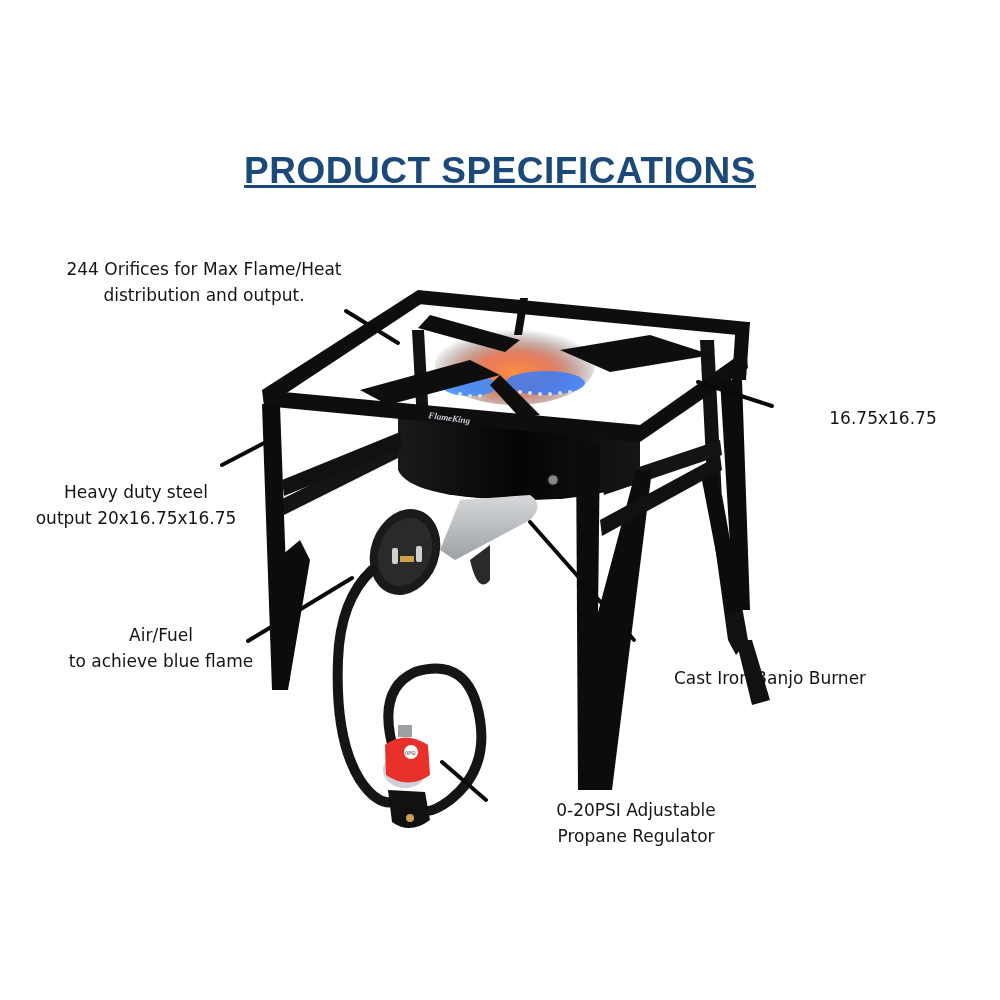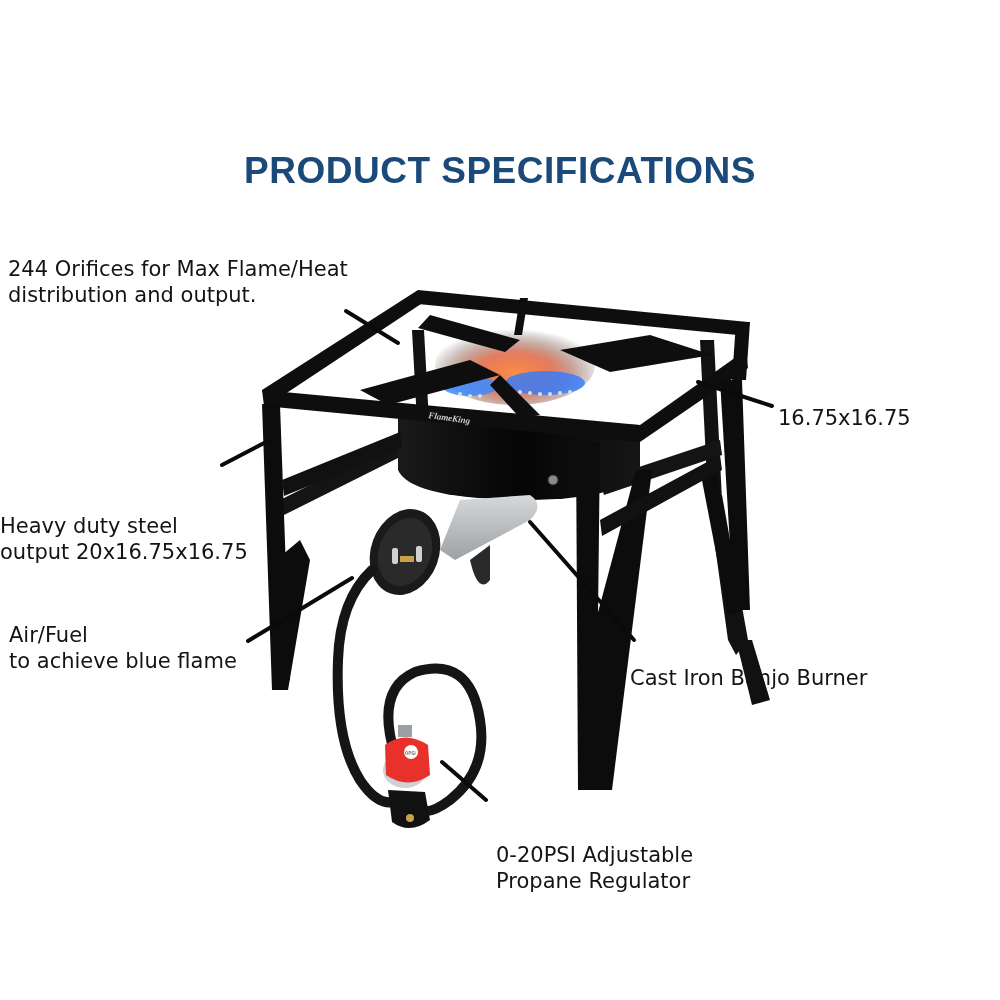--- a/index.html
+++ b/index.html
@@ -1,29 +1,29 @@
 <!DOCTYPE html>
 <html><head>
 <meta charset="utf-8">
 <style>
   html, body { margin: 0; padding: 0; background: #ffffff; }
   body { width: 1000px; height: 1000px; position: relative; overflow: hidden;
          font-family: "DejaVu Sans", "Liberation Sans", sans-serif; color: #111; }
   .title { position: absolute; left: 0; width: 1000px; top: 150px; text-align: center;
            font-family: "Liberation Sans", "DejaVu Sans", sans-serif; font-weight: 700;
-           font-size: 37px; letter-spacing: 0.5px; color: #1b4a7a; }
-  .label { position: absolute; font-size: 21px; line-height: 26px; 
+           font-size: 37px; letter-spacing: 0.5px; color: #1b4a7a; text-decoration: underline; }
+  .label { position: absolute; font-size: 17px; line-height: 26px; text-align: center;
            color: #141414; white-space: nowrap; }
   .label span { display: block; }
   #lbl-orifices { left: 8px; top: 256px; width: 392px; }
   #lbl-surface { left: 778px; top: 405px; width: 210px; }
-  #lbl-frame { left: 0px; top: 479px; width: 272px; margin-top: 34px; }
-  #lbl-airfuel { left: 0px; top: 622px; width: 272px; padding-left: 9px; }
+  #lbl-frame { left: 0px; top: 479px; width: 272px; }
+  #lbl-airfuel { left: 16px; top: 622px; width: 272px; padding-left: 9px; }
   #lbl-banjo { left: 630px; top: 665px; width: 280px; }
-  #lbl-regulator { left: 496px; top: 797px; width: 240px; margin-top: 45px; }
+  #lbl-regulator { left: 516px; top: 797px; width: 240px; }
   svg.art { position: absolute; left: 0; top: 0; }
 </style>
 </head>
 <body>
 
 <div class="title">PRODUCT SPECIFICATIONS</div>
 
 <div class="label" id="lbl-orifices">
   <span>244 Orifices for Max Flame/Heat</span>
   <span>distribution and output.</span>

